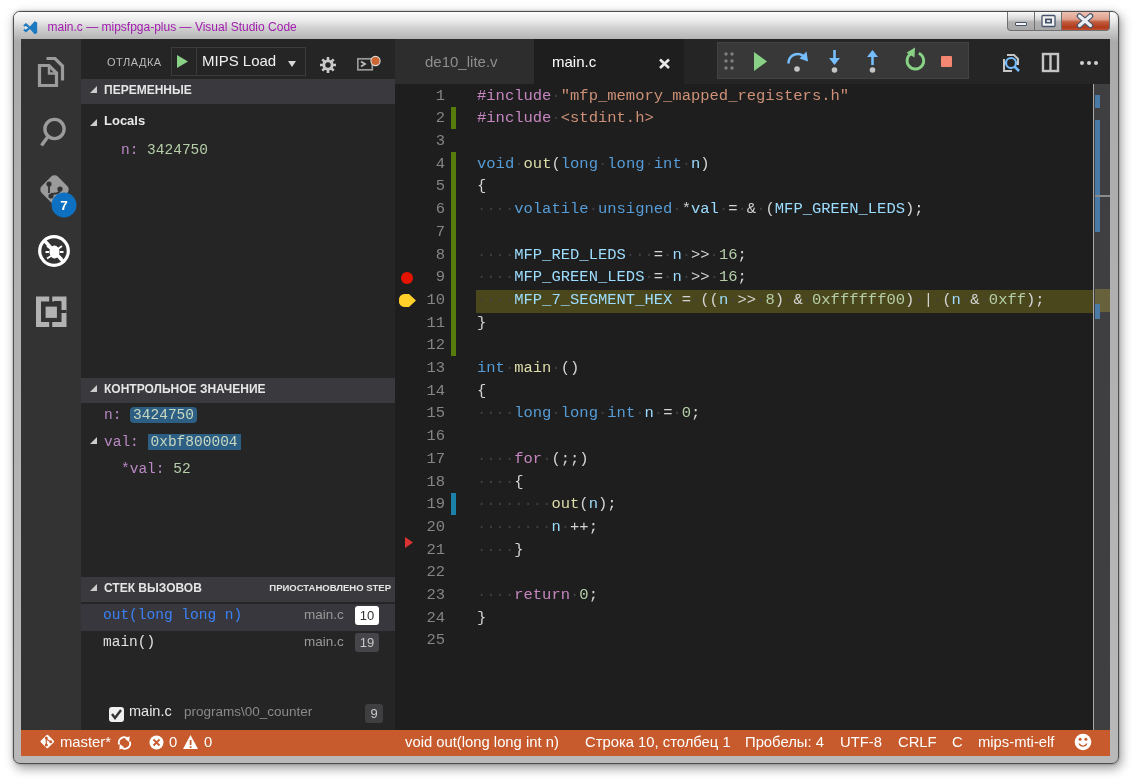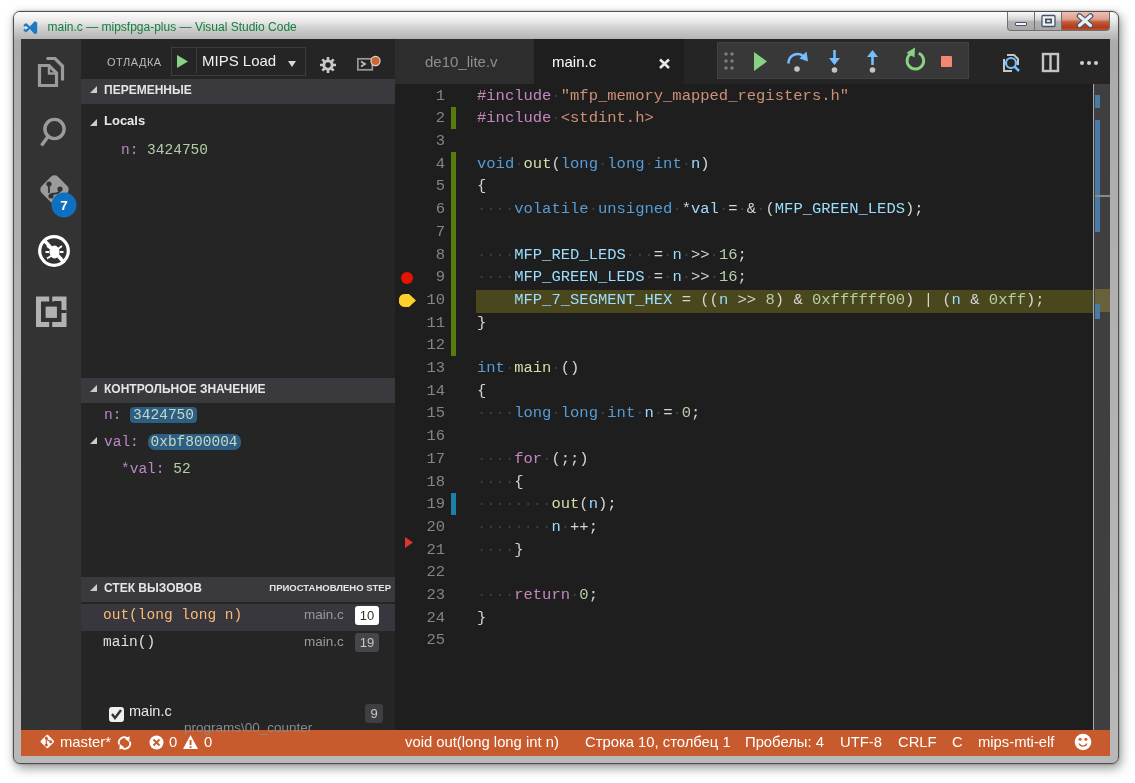--- a/index.html
+++ b/index.html
@@ -6,21 +6,21 @@
   body{width:1135px;height:783px;background:#ffffff;position:relative;overflow:hidden;
        font-family:"Liberation Sans",sans-serif;}
   .abs{position:absolute;}
   
   #win{left:13px;top:11px;width:1104px;height:751px;border-radius:7px;
        background:linear-gradient(#f8f8f8,#ababab 30px,#b9b9b9);
        border:1px solid #4e4e4e;
        box-shadow:2px 4px 11px rgba(0,0,0,.42), 0 0 2px rgba(0,0,0,.38);}
   #titlebar{left:14px;top:12px;width:1102px;height:27px;border-radius:6px 6px 0 0;
        background:linear-gradient(#fdfdfd 0%,#e8e8e8 35%,#d0d0d0 60%,#b4b4b4 100%);}
-  #titletext{left:47.5px;top:20px;font-size:12px;color:#15803d;}
+  #titletext{left:47.5px;top:20px;font-size:12px;color:#a21caf;}
   
   .winbtn{top:12px;height:19px;border:1px solid #707070;border-top:none;
        box-sizing:border-box;}
   #btnmin{left:1007px;width:28px;border-radius:0 0 0 4px;
        background:linear-gradient(#fafafa,#d4d4d4 42%,#b2b2b2 55%,#a8a8a8);}
   #btnmax{left:1035px;width:27px;border-left:none;
        background:linear-gradient(#fafafa,#d4d4d4 42%,#b2b2b2 55%,#a8a8a8);}
   #btnclose{left:1062px;width:48px;border-left:none;border-radius:0 0 4px 0;
        background:linear-gradient(#eec0b2 0%,#dfa18e 40%,#c35b3d 55%,#b03b1d 85%,#c04f30);}
   
@@ -156,39 +156,39 @@
  </svg>
 
  <div class="sechead abs" style="top:40px;"><span class="tri"></span>ПЕРЕМЕННЫЕ</div>
  <div class="abs" style="left:69px;top:80px;width:0;height:0;border-left:7px solid transparent;border-bottom:7px solid #cccccc;"></div>
  <div class="abs" style="left:83px;top:74px;font-size:13px;font-weight:bold;color:#e8e8e8;">Locals</div>
  <div class="abs mono" style="left:100px;top:103px;font-size:14.5px;"><span style="color:#bb89c5">n:</span> <span style="color:#b5cea8">3424750</span></div>
 
  <div class="sechead abs" style="top:339px;"><span class="tri"></span>КОНТРОЛЬНОЕ ЗНАЧЕНИЕ</div>
  <div class="abs mono" style="left:83px;top:368px;font-size:14.5px;"><span style="color:#bb89c5">n:</span> <span style="background:#2d5e83;border-radius:4px;padding:0 3px;color:#c8d8c0">3424750</span></div>
  <div class="abs" style="left:69px;top:398px;width:0;height:0;border-left:7px solid transparent;border-bottom:7px solid #cccccc;"></div>
- <div class="abs mono" style="left:83px;top:395px;font-size:14.5px;"><span style="color:#bb89c5">val:</span> <span style="background:#2d5e83;border-radius:7px;padding:0 3px;color:#c8d8c0">0xbf800004</span></div>
+ <div class="abs mono" style="left:83px;top:395px;font-size:14.5px;"><span style="color:#bb89c5">val:</span> <span style="background:#2d5e83;border-radius:0;padding:0 3px;color:#c8d8c0">0xbf800004</span></div>
  <div class="abs mono" style="left:100px;top:422px;font-size:14.5px;"><span style="color:#bb89c5">*val:</span> <span style="color:#b5cea8">52</span></div>
 
  <div class="sechead abs" style="top:538px;"><span class="tri"></span>СТЕК ВЫЗОВОВ
    <span style="position:absolute;right:4px;font-size:9.5px;letter-spacing:0px;">ПРИОСТАНОВЛЕНО STEP</span></div>
  <div class="abs" style="left:60px;top:565px;width:314px;height:27px;background:#37373d;"></div>
- <div class="abs mono" style="left:82px;top:568px;font-size:14.5px;color:#fdba74;">out(long long n)</div>
+ <div class="abs mono" style="left:82px;top:568px;font-size:14.5px;color:#3b82f6;">out(long long n)</div>
  <div class="abs" style="left:283px;top:568px;font-size:13.5px;color:#999999;">main.c</div>
  <div class="abs" style="left:334px;top:567px;width:24px;height:19px;background:#ffffff;border-radius:3px;color:#333;font-size:13px;text-align:center;line-height:19px;">10</div>
  <div class="abs mono" style="left:82px;top:595px;font-size:14.5px;color:#e0e0e0;">main()</div>
  <div class="abs" style="left:283px;top:595px;font-size:13.5px;color:#999999;">main.c</div>
  <div class="abs" style="left:334px;top:594px;width:24px;height:19px;background:#45454a;border-radius:3px;color:#c8c8c8;font-size:13px;text-align:center;line-height:19px;">19</div>
 
  <div class="abs" style="left:88px;top:668px;width:15px;height:15px;background:#f0f0f0;border-radius:3px;"></div>
  <svg class="abs" style="left:88px;top:668px" width="15" height="15">
       <path d="M3 7 L6 11 L12 3" stroke="#333" stroke-width="2.4" fill="none"></path>
     </svg>
  <div class="abs" style="left:108px;top:664px;font-size:14.5px;color:#e8e8e8;">main.c</div>
- <div class="abs" style="left:163px;top:665px;font-size:13.5px;color:#8a8a8a;margin-top:16px;">programs\00_counter</div>
+ <div class="abs" style="left:163px;top:665px;font-size:13.5px;color:#8a8a8a;">programs\00_counter</div>
  <div class="abs" style="left:344px;top:665px;width:18px;height:19px;background:#3f3f41;border-radius:3px;color:#c8c8c8;font-size:13px;text-align:center;line-height:19px;">9</div>
 
  <div class="abs" style="left:696px;top:3px;width:252px;height:37px;background:#383838;border:1px solid #424242;box-sizing:border-box;"></div>
  <svg class="abs" style="left:696px;top:3px" width="252px" height="37" viewBox="0 0 252 37">
    <g fill="#7f7f7f">
      <circle cx="9" cy="12" r="1.7"></circle>
         <circle cx="15" cy="12" r="1.7"></circle>
      <circle cx="9" cy="19" r="1.7"></circle>
         <circle cx="15" cy="19" r="1.7"></circle>
      <circle cx="9" cy="26" r="1.7"></circle>

